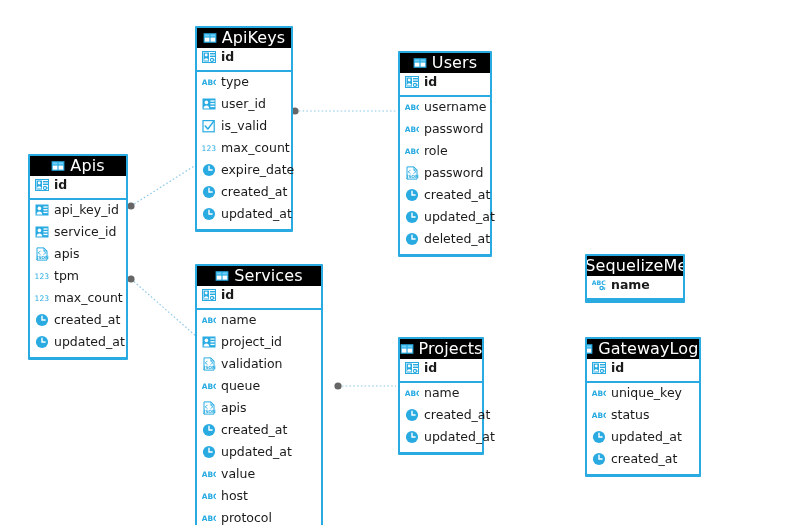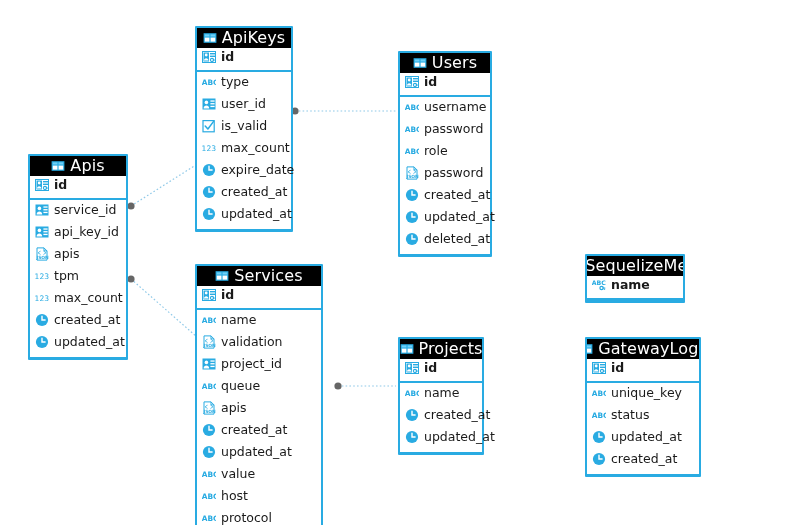--- a/index.html
+++ b/index.html
@@ -145,34 +145,34 @@
             <span class="icon">
               <svg width="14" height="14" viewBox="0 0 14 14" xmlns="http://www.w3.org/2000/svg">
                 <rect x="0.5" y="1.5" width="13" height="11" fill="#29ABE2"></rect>
                 <circle cx="4.4" cy="5.4" r="1.8" fill="#ffffff"></circle>
                 <path d="M1.6 11.4c0-1.8 1.3-2.9 2.8-2.9s2.8 1.1 2.8 2.9z" fill="#ffffff"></path>
                 <rect x="8.4" y="3.4" width="4.2" height="1.3" fill="#ffffff"></rect>
                 <rect x="8.4" y="6.1" width="4.2" height="1.3" fill="#ffffff"></rect>
                 <rect x="8.4" y="8.8" width="4.2" height="1.3" fill="#ffffff"></rect>
               </svg>
             </span>
-            <span class="field-name">service_id</span>
+            <span class="field-name">api_key_id</span>
           </div>
           <div class="field">
             <span class="icon">
               <svg width="14" height="14" viewBox="0 0 14 14" xmlns="http://www.w3.org/2000/svg">
                 <rect x="0.5" y="1.5" width="13" height="11" fill="#29ABE2"></rect>
                 <circle cx="4.4" cy="5.4" r="1.8" fill="#ffffff"></circle>
                 <path d="M1.6 11.4c0-1.8 1.3-2.9 2.8-2.9s2.8 1.1 2.8 2.9z" fill="#ffffff"></path>
                 <rect x="8.4" y="3.4" width="4.2" height="1.3" fill="#ffffff"></rect>
                 <rect x="8.4" y="6.1" width="4.2" height="1.3" fill="#ffffff"></rect>
                 <rect x="8.4" y="8.8" width="4.2" height="1.3" fill="#ffffff"></rect>
               </svg>
             </span>
-            <span class="field-name">api_key_id</span>
+            <span class="field-name">service_id</span>
           </div>
           <div class="field">
             <span class="icon">
               <svg width="14" height="14" viewBox="0 0 14 14" xmlns="http://www.w3.org/2000/svg">
                 <path d="M2 0.9 h7 l3 3 v9.2 h-10 z" fill="#ffffff" stroke="#29ABE2" stroke-width="1"></path>
                 <path d="M9 0.9 v3 h3" fill="none" stroke="#29ABE2" stroke-width="1"></path>
                 <path d="M5.4 4.2 c-1.2 0 -1.2 1.6 -2.2 1.6 c1 0 1 1.6 2.2 1.6" fill="none" stroke="#29ABE2" stroke-width="0.9"></path>
                 <path d="M8.6 4.2 c1.2 0 1.2 1.6 2.2 1.6 c-1 0 -1 1.6 -2.2 1.6" fill="none" stroke="#29ABE2" stroke-width="0.9"></path>
                 <text x="1.5" y="12.4" font-family="DejaVu Sans, sans-serif" font-size="4.4" font-weight="bold" fill="#29ABE2">JSON</text>
               </svg>
@@ -444,41 +444,41 @@
             <span class="icon">
               <svg width="14" height="14" viewBox="0 0 14 14" xmlns="http://www.w3.org/2000/svg">
                 <text x="-0.3" y="10" font-family="DejaVu Sans, sans-serif" font-size="7.4" font-weight="bold" fill="#29ABE2">ABC</text>
               </svg>
             </span>
             <span class="field-name">name</span>
           </div>
           <div class="field">
             <span class="icon">
               <svg width="14" height="14" viewBox="0 0 14 14" xmlns="http://www.w3.org/2000/svg">
-                <path d="M2 0.9 h7 l3 3 v9.2 h-10 z" fill="#ffffff" stroke="#29ABE2" stroke-width="1"></path>
-                <path d="M9 0.9 v3 h3" fill="none" stroke="#29ABE2" stroke-width="1"></path>
-                <path d="M5.4 4.2 c-1.2 0 -1.2 1.6 -2.2 1.6 c1 0 1 1.6 2.2 1.6" fill="none" stroke="#29ABE2" stroke-width="0.9"></path>
-                <path d="M8.6 4.2 c1.2 0 1.2 1.6 2.2 1.6 c-1 0 -1 1.6 -2.2 1.6" fill="none" stroke="#29ABE2" stroke-width="0.9"></path>
-                <text x="1.5" y="12.4" font-family="DejaVu Sans, sans-serif" font-size="4.4" font-weight="bold" fill="#29ABE2">JSON</text>
-              </svg>
-            </span>
-            <span class="field-name">validation</span>
-          </div>
-          <div class="field">
-            <span class="icon">
-              <svg width="14" height="14" viewBox="0 0 14 14" xmlns="http://www.w3.org/2000/svg">
                 <rect x="0.5" y="1.5" width="13" height="11" fill="#29ABE2"></rect>
                 <circle cx="4.4" cy="5.4" r="1.8" fill="#ffffff"></circle>
                 <path d="M1.6 11.4c0-1.8 1.3-2.9 2.8-2.9s2.8 1.1 2.8 2.9z" fill="#ffffff"></path>
                 <rect x="8.4" y="3.4" width="4.2" height="1.3" fill="#ffffff"></rect>
                 <rect x="8.4" y="6.1" width="4.2" height="1.3" fill="#ffffff"></rect>
                 <rect x="8.4" y="8.8" width="4.2" height="1.3" fill="#ffffff"></rect>
               </svg>
             </span>
             <span class="field-name">project_id</span>
+          </div>
+          <div class="field">
+            <span class="icon">
+              <svg width="14" height="14" viewBox="0 0 14 14" xmlns="http://www.w3.org/2000/svg">
+                <path d="M2 0.9 h7 l3 3 v9.2 h-10 z" fill="#ffffff" stroke="#29ABE2" stroke-width="1"></path>
+                <path d="M9 0.9 v3 h3" fill="none" stroke="#29ABE2" stroke-width="1"></path>
+                <path d="M5.4 4.2 c-1.2 0 -1.2 1.6 -2.2 1.6 c1 0 1 1.6 2.2 1.6" fill="none" stroke="#29ABE2" stroke-width="0.9"></path>
+                <path d="M8.6 4.2 c1.2 0 1.2 1.6 2.2 1.6 c-1 0 -1 1.6 -2.2 1.6" fill="none" stroke="#29ABE2" stroke-width="0.9"></path>
+                <text x="1.5" y="12.4" font-family="DejaVu Sans, sans-serif" font-size="4.4" font-weight="bold" fill="#29ABE2">JSON</text>
+              </svg>
+            </span>
+            <span class="field-name">validation</span>
           </div>
           <div class="field">
             <span class="icon">
               <svg width="14" height="14" viewBox="0 0 14 14" xmlns="http://www.w3.org/2000/svg">
                 <text x="-0.3" y="10" font-family="DejaVu Sans, sans-serif" font-size="7.4" font-weight="bold" fill="#29ABE2">ABC</text>
               </svg>
             </span>
             <span class="field-name">queue</span>
           </div>
           <div class="field">

